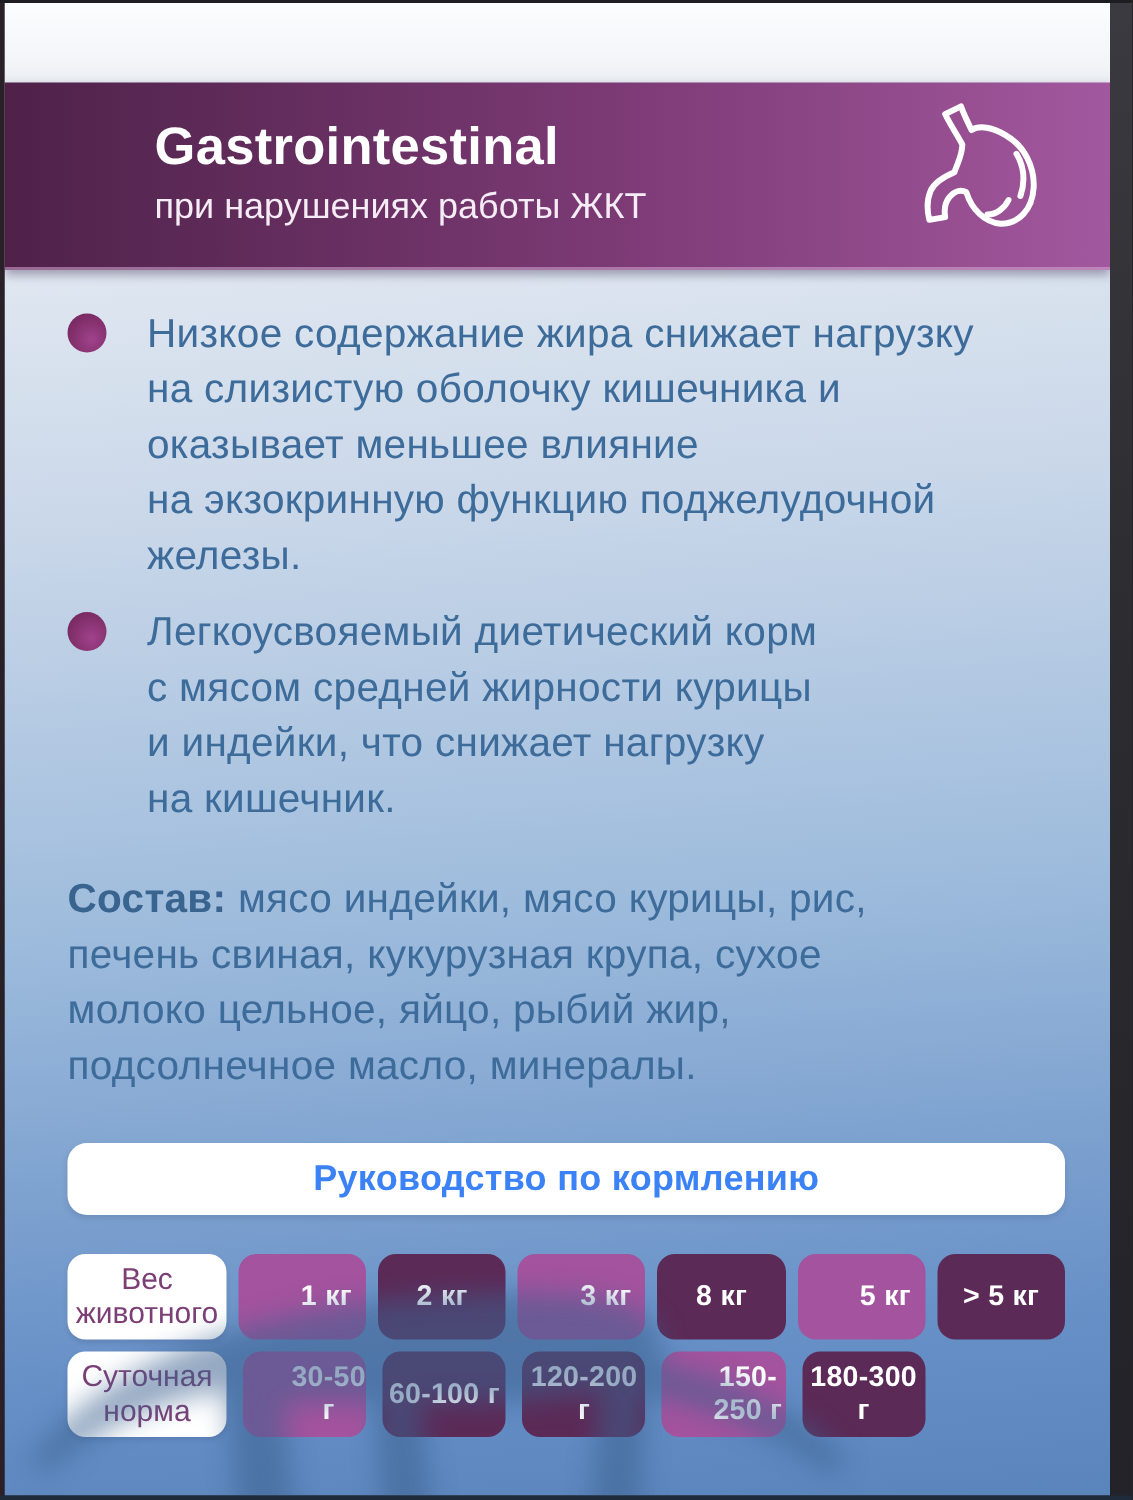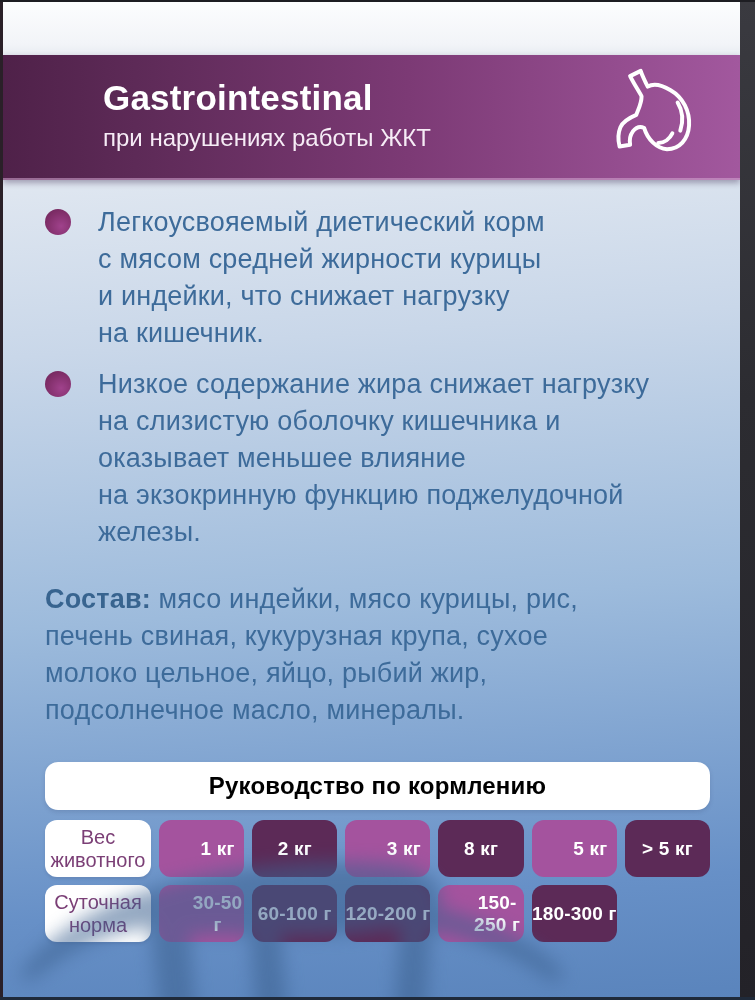--- a/index.html
+++ b/index.html
@@ -34,23 +34,23 @@
        background:radial-gradient(circle at 62% 66%, #a0428c 0%, #83306c 55%, #6b2356 100%);}
   .btext{white-space:pre-line;font-size:27px;line-height:37px;color:#3d6b9a;letter-spacing:.2px;}
 
   .composition{margin:30px 0 0 0;font-size:27px;line-height:37px;color:#3d6b9a;letter-spacing:.2px;}
   .composition b{color:#38648f;}
   .composition .ctext{white-space:pre-line;text-align:right;}
 
   .guide{margin-top:33px;}
   .guide-title-pill{height:48px;border-radius:13px;background:#ffffff;display:flex;align-items:center;justify-content:center;
                     box-shadow:0 2px 4px rgba(50,60,100,.18);}
-  .guide-title-pill span{color:#000000;font-size:24px;font-weight:bold;letter-spacing:.2px;}
-  .grid-row{display:grid;grid-template-columns:106px repeat(6,1fr);gap:8px;margin-top:10px;}
-  .grid-row + .grid-row{margin-top:8px;}
+  .guide-title-pill span{color:#3b82f6;font-size:24px;font-weight:bold;letter-spacing:.2px;}
+  .grid-row{display:grid;grid-template-columns:106px repeat(6,1fr);gap:8px;margin-top:26px;}
+  .grid-row + .grid-row{margin-top:8px;gap:11px;}
   .cell{height:57px;border-radius:12px;display:flex;align-items:center;justify-content:center;text-align:center;}
   .wcell{background:#ffffff;color:#7b3f76;font-size:20px;line-height:23px;white-space:pre-line;box-shadow:0 2px 3px rgba(50,60,100,.15);}
   .c-light{background:#a4539e;padding-left:32px;}
   .c-dark{background:#5c2a57;}
   .cell.val{color:#ffffff;font-size:19px;font-weight:bold;letter-spacing:.2px;}
 
   .cat-shadow{position:absolute;left:-15px;bottom:-18px;width:660px;height:200px;filter:blur(9px);opacity:.55;}
 </style>
 </head>
 <body>
@@ -82,32 +82,32 @@
                  Z"></path>
         <path d="M 78 38 C 84 48, 85 58, 81 70"></path>
         <path d="M 56 84 C 63 84, 69 79, 72 73"></path>
       </svg>
     </div>
 
     <div class="content">
       <ul class="bullets">
         <li>
           <span class="dot"></span>
-          <span class="btext">Легкоусвояемый диетический корм
-с мясом средней жирности курицы
-и индейки, что снижает нагрузку
-на кишечник.</span>
-        </li>
-        <li>
-          <span class="dot"></span>
           <span class="btext">Низкое содержание жира снижает нагрузку
 на слизистую оболочку кишечника и
 оказывает меньшее влияние
 на экзокринную функцию поджелудочной
 железы.</span>
+        </li>
+        <li>
+          <span class="dot"></span>
+          <span class="btext">Легкоусвояемый диетический корм
+с мясом средней жирности курицы
+и индейки, что снижает нагрузку
+на кишечник.</span>
         </li>
       </ul>
 
       <p class="composition"><b>Состав:</b><span class="ctext"> мясо индейки, мясо курицы, рис,
 печень свиная, кукурузная крупа, сухое
 молоко цельное, яйцо, рыбий жир,
 подсолнечное масло, минералы.</span></p>
 
       <div class="guide">
         <div class="guide-title-pill">

